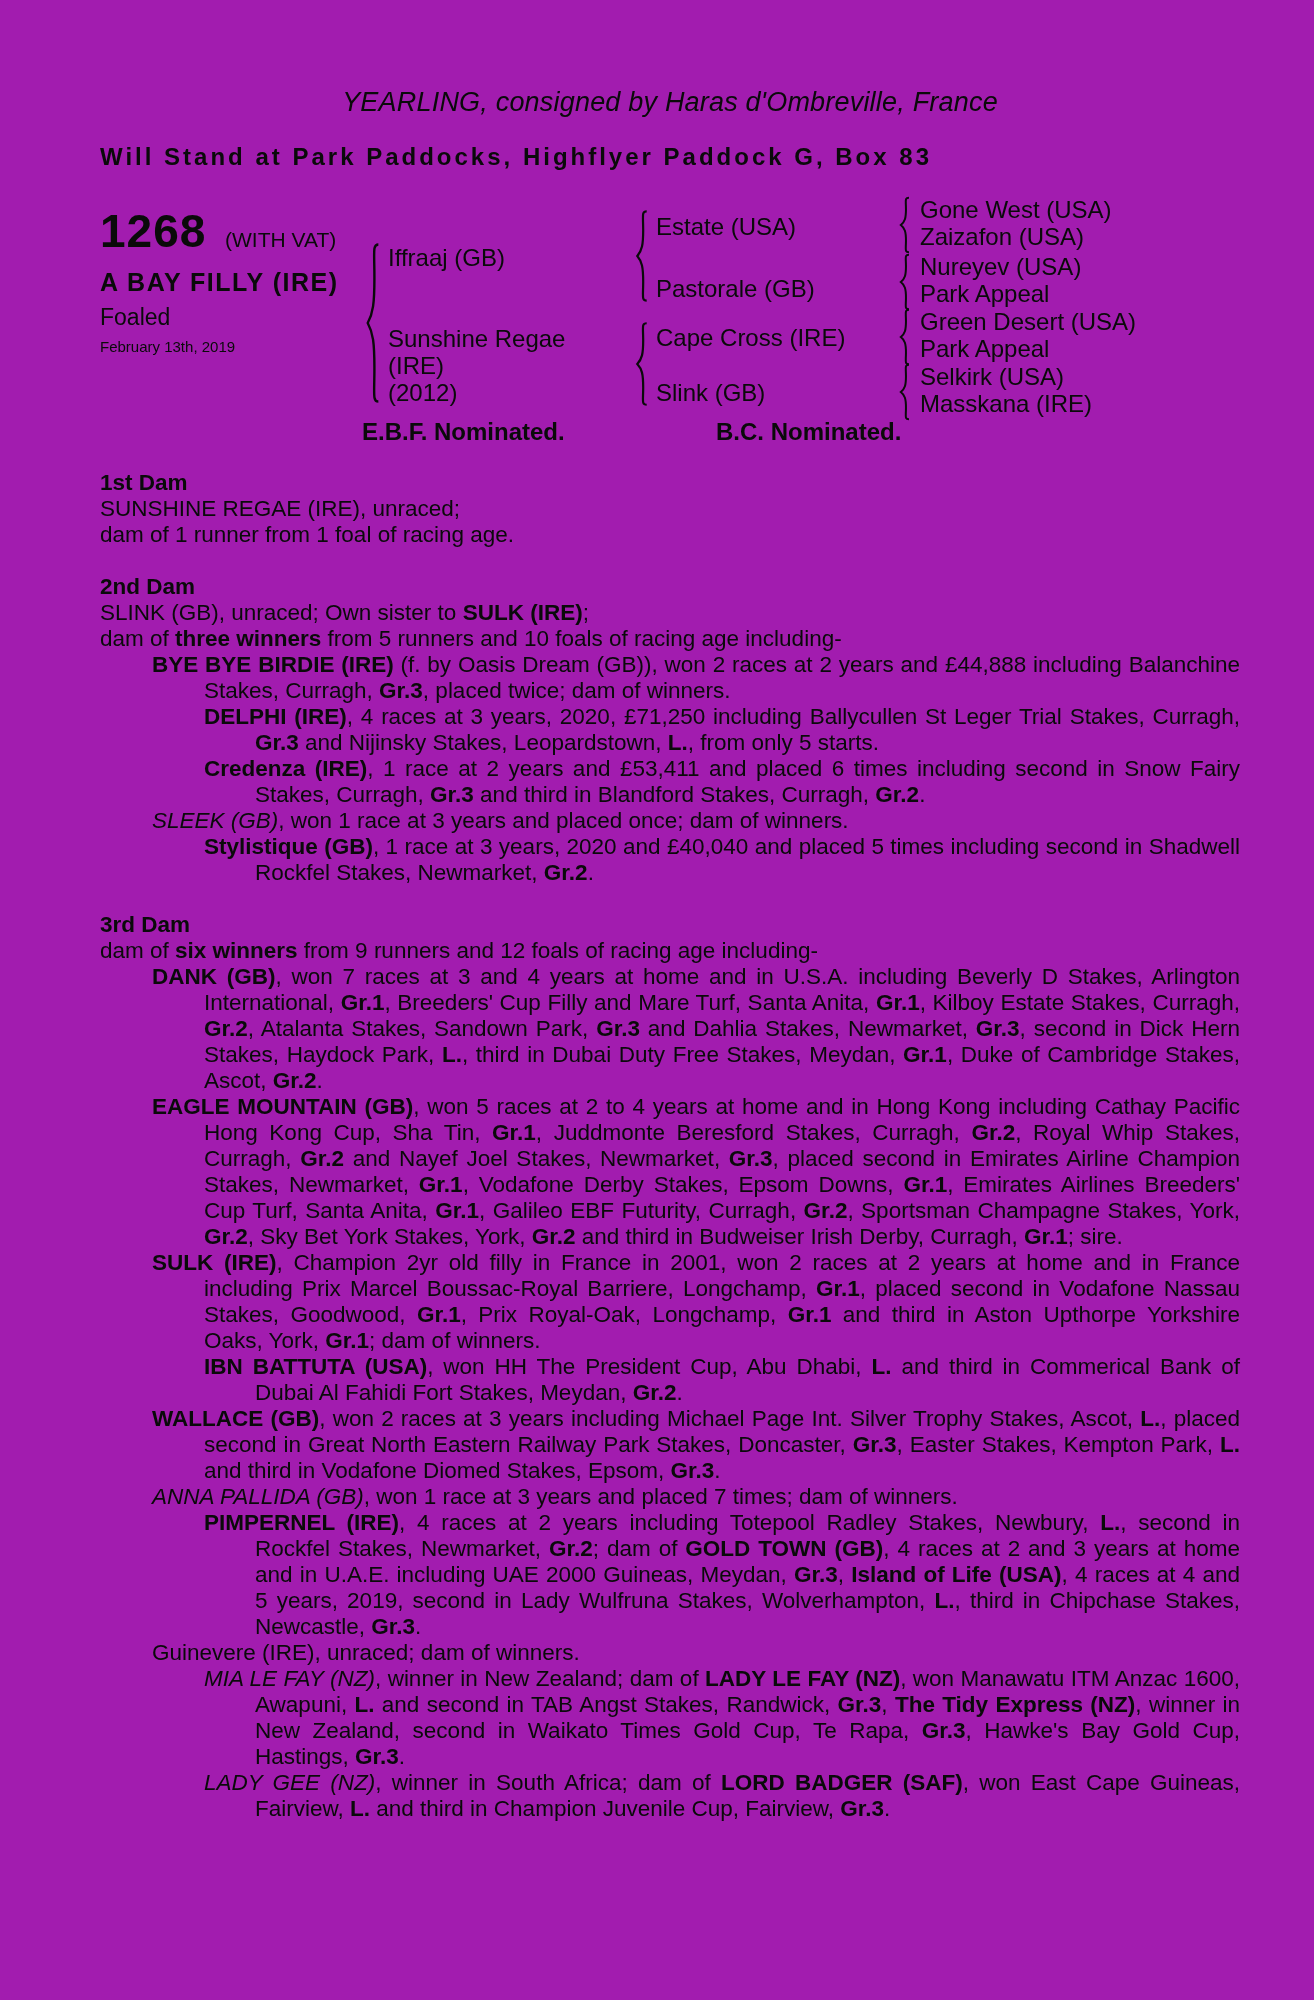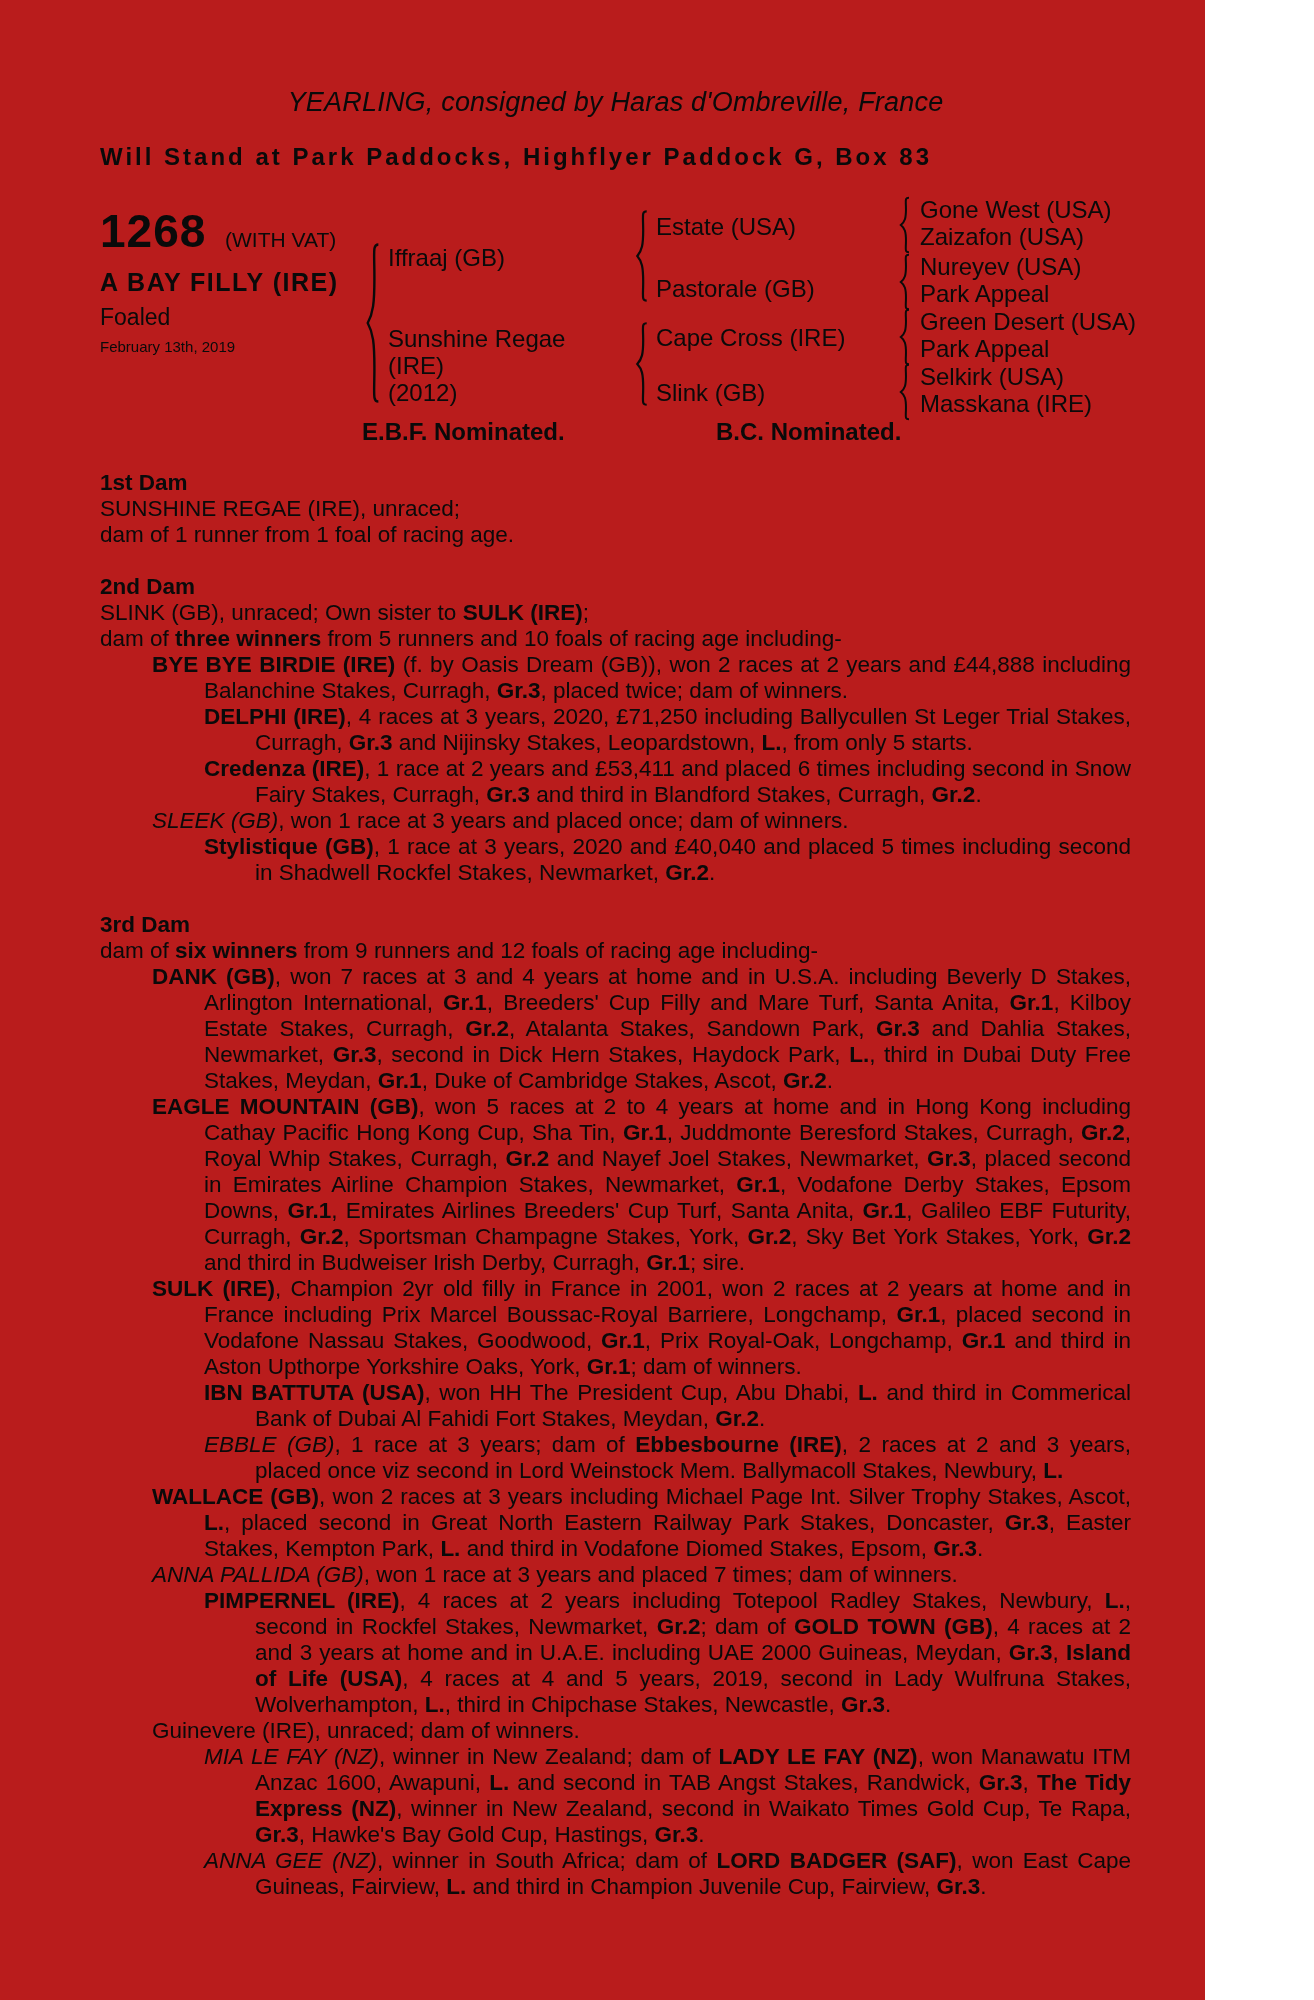--- a/index.html
+++ b/index.html
@@ -1,20 +1,20 @@
 <!DOCTYPE html>
 <html><head>
 <meta charset="utf-8">
 <style>
   html, body { margin: 0; padding: 0; background: #ffffff; }
   .page {
     position: relative;
-    width: 1205px;
+    width: 1314px;
     height: 2000px;
-    background: #b91c1c;
+    background: #a21caf;
     color: #0a0a0a;
     font-family: "Liberation Sans", "DejaVu Sans", sans-serif;
     overflow: hidden;
   }
   .content {
     position: relative;
     padding: 86px 74px 0 100px;
   }
   .consign-title {
     text-align: center;
@@ -177,24 +177,23 @@
           <div class="para lvl1"><span class="i">SLEEK (GB)</span><span class="n">, won 1 race at 3 years and placed once; dam of winners.</span></div>
           <div class="para lvl2"><span class="b">Stylistique (GB)</span><span class="n">, 1 race at 3 years, 2020 and £40,040 and placed 5 times including second in Shadwell Rockfel Stakes, Newmarket, </span><span class="b">Gr.2</span><span class="n">.</span></div>
         </div>
         <div class="section">
           <div class="sec-heading">3rd Dam</div>
           <div class="para lvl0"><span class="n">dam of </span><span class="b">six winners</span><span class="n"> from 9 runners and 12 foals of racing age including-</span></div>
           <div class="para lvl1"><span class="b">DANK (GB)</span><span class="n">, won 7 races at 3 and 4 years at home and in U.S.A. including Beverly D Stakes, Arlington International, </span><span class="b">Gr.1</span><span class="n">, Breeders' Cup Filly and Mare Turf, Santa Anita, </span><span class="b">Gr.1</span><span class="n">, Kilboy Estate Stakes, Curragh, </span><span class="b">Gr.2</span><span class="n">, Atalanta Stakes, Sandown Park, </span><span class="b">Gr.3</span><span class="n"> and Dahlia Stakes, Newmarket, </span><span class="b">Gr.3</span><span class="n">, second in Dick Hern Stakes, Haydock Park, </span><span class="b">L.</span><span class="n">, third in Dubai Duty Free Stakes, Meydan, </span><span class="b">Gr.1</span><span class="n">, Duke of Cambridge Stakes, Ascot, </span><span class="b">Gr.2</span><span class="n">.</span></div>
           <div class="para lvl1"><span class="b">EAGLE MOUNTAIN (GB)</span><span class="n">, won 5 races at 2 to 4 years at home and in Hong Kong including Cathay Pacific Hong Kong Cup, Sha Tin, </span><span class="b">Gr.1</span><span class="n">, Juddmonte Beresford Stakes, Curragh, </span><span class="b">Gr.2</span><span class="n">, Royal Whip Stakes, Curragh, </span><span class="b">Gr.2</span><span class="n"> and Nayef Joel Stakes, Newmarket, </span><span class="b">Gr.3</span><span class="n">, placed second in Emirates Airline Champion Stakes, Newmarket, </span><span class="b">Gr.1</span><span class="n">, Vodafone Derby Stakes, Epsom Downs, </span><span class="b">Gr.1</span><span class="n">, Emirates Airlines Breeders' Cup Turf, Santa Anita, </span><span class="b">Gr.1</span><span class="n">, Galileo EBF Futurity, Curragh, </span><span class="b">Gr.2</span><span class="n">, Sportsman Champagne Stakes, York, </span><span class="b">Gr.2</span><span class="n">, Sky Bet York Stakes, York, </span><span class="b">Gr.2</span><span class="n"> and third in Budweiser Irish Derby, Curragh, </span><span class="b">Gr.1</span><span class="n">; sire.</span></div>
           <div class="para lvl1"><span class="b">SULK (IRE)</span><span class="n">, Champion 2yr old filly in France in 2001, won 2 races at 2 years at home and in France including Prix Marcel Boussac-Royal Barriere, Longchamp, </span><span class="b">Gr.1</span><span class="n">, placed second in Vodafone Nassau Stakes, Goodwood, </span><span class="b">Gr.1</span><span class="n">, Prix Royal-Oak, Longchamp, </span><span class="b">Gr.1</span><span class="n"> and third in Aston Upthorpe Yorkshire Oaks, York, </span><span class="b">Gr.1</span><span class="n">; dam of winners.</span></div>
           <div class="para lvl2"><span class="b">IBN BATTUTA (USA)</span><span class="n">, won HH The President Cup, Abu Dhabi, </span><span class="b">L.</span><span class="n"> and third in Commerical Bank of Dubai Al Fahidi Fort Stakes, Meydan, </span><span class="b">Gr.2</span><span class="n">.</span></div>
-          <div class="para lvl2"><span class="i">EBBLE (GB)</span><span class="n">, 1 race at 3 years; dam of </span><span class="b">Ebbesbourne (IRE)</span><span class="n">, 2 races at 2 and 3 years, placed once viz second in Lord Weinstock Mem. Ballymacoll Stakes, Newbury, </span><span class="b">L.</span></div>
           <div class="para lvl1"><span class="b">WALLACE (GB)</span><span class="n">, won 2 races at 3 years including Michael Page Int. Silver Trophy Stakes, Ascot, </span><span class="b">L.</span><span class="n">, placed second in Great North Eastern Railway Park Stakes, Doncaster, </span><span class="b">Gr.3</span><span class="n">, Easter Stakes, Kempton Park, </span><span class="b">L.</span><span class="n"> and third in Vodafone Diomed Stakes, Epsom, </span><span class="b">Gr.3</span><span class="n">.</span></div>
           <div class="para lvl1"><span class="i">ANNA PALLIDA (GB)</span><span class="n">, won 1 race at 3 years and placed 7 times; dam of winners.</span></div>
           <div class="para lvl2"><span class="b">PIMPERNEL (IRE)</span><span class="n">, 4 races at 2 years including Totepool Radley Stakes, Newbury, </span><span class="b">L.</span><span class="n">, second in Rockfel Stakes, Newmarket, </span><span class="b">Gr.2</span><span class="n">; dam of </span><span class="b">GOLD TOWN (GB)</span><span class="n">, 4 races at 2 and 3 years at home and in U.A.E. including UAE 2000 Guineas, Meydan, </span><span class="b">Gr.3</span><span class="n">, </span><span class="b">Island of Life (USA)</span><span class="n">, 4 races at 4 and 5 years, 2019, second in Lady Wulfruna Stakes, Wolverhampton, </span><span class="b">L.</span><span class="n">, third in Chipchase Stakes, Newcastle, </span><span class="b">Gr.3</span><span class="n">.</span></div>
           <div class="para lvl1"><span class="n">Guinevere (IRE), unraced; dam of winners.</span></div>
           <div class="para lvl2"><span class="i">MIA LE FAY (NZ)</span><span class="n">, winner in New Zealand; dam of </span><span class="b">LADY LE FAY (NZ)</span><span class="n">, won Manawatu ITM Anzac 1600, Awapuni, </span><span class="b">L.</span><span class="n"> and second in TAB Angst Stakes, Randwick, </span><span class="b">Gr.3</span><span class="n">, </span><span class="b">The Tidy Express (NZ)</span><span class="n">, winner in New Zealand, second in Waikato Times Gold Cup, Te Rapa, </span><span class="b">Gr.3</span><span class="n">, Hawke's Bay Gold Cup, Hastings, </span><span class="b">Gr.3</span><span class="n">.</span></div>
-          <div class="para lvl2"><span class="i">ANNA GEE (NZ)</span><span class="n">, winner in South Africa; dam of </span><span class="b">LORD BADGER (SAF)</span><span class="n">, won East Cape Guineas, Fairview, </span><span class="b">L.</span><span class="n"> and third in Champion Juvenile Cup, Fairview, </span><span class="b">Gr.3</span><span class="n">.</span></div>
+          <div class="para lvl2"><span class="i">LADY GEE (NZ)</span><span class="n">, winner in South Africa; dam of </span><span class="b">LORD BADGER (SAF)</span><span class="n">, won East Cape Guineas, Fairview, </span><span class="b">L.</span><span class="n"> and third in Champion Juvenile Cup, Fairview, </span><span class="b">Gr.3</span><span class="n">.</span></div>
         </div>
       </div>
 
   </div>
 </div>
 
 </body></html>

